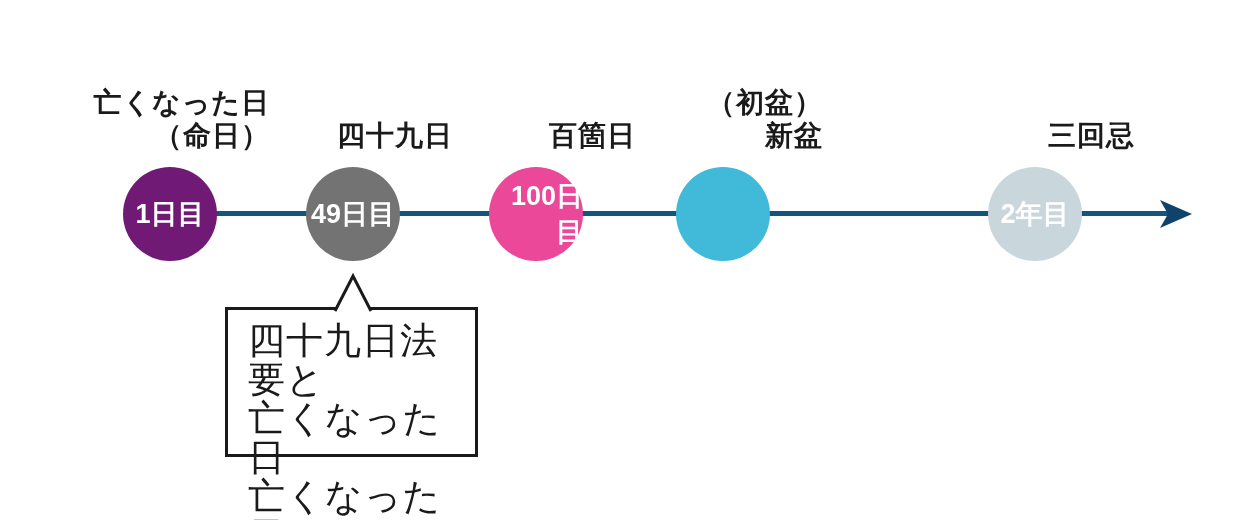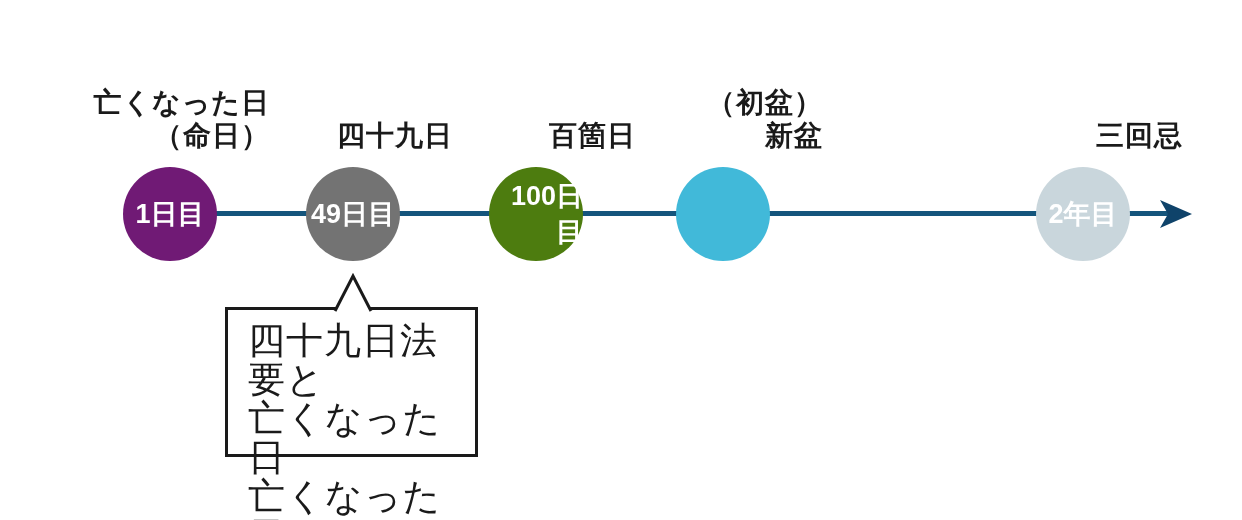--- a/index.html
+++ b/index.html
@@ -119,37 +119,37 @@
     <div class="event-circle" style="background: #737373;">
       <span>49日目</span>
     </div>
   </div>
 
   <div class="event" style="left:436px">
     <div class="event-label">
       <div>百箇日</div>
       <div></div>
     </div>
-    <div class="event-circle" style="background: #4d7c0f;">
+    <div class="event-circle" style="background: #ec4899;">
       <span>100日目</span>
     </div>
   </div>
 
   <div class="event" style="left:623px">
     <div class="event-label">
       <div>（初盆）</div>
       <div>新盆</div>
     </div>
     <div class="event-circle" style="background: rgb(65, 185, 217);">
       <span></span>
     </div>
   </div>
 
 
-  <div class="event" style="left:983px">
+  <div class="event" style="left:935px">
     <div class="event-label">
       <div>三回忌</div>
       <div></div>
     </div>
     <div class="event-circle" style="background: rgb(201, 214, 220);">
       <span>2年目</span>
     </div>
   </div>
 
   <svg class="callout-pointer" viewBox="0 0 46 41">

